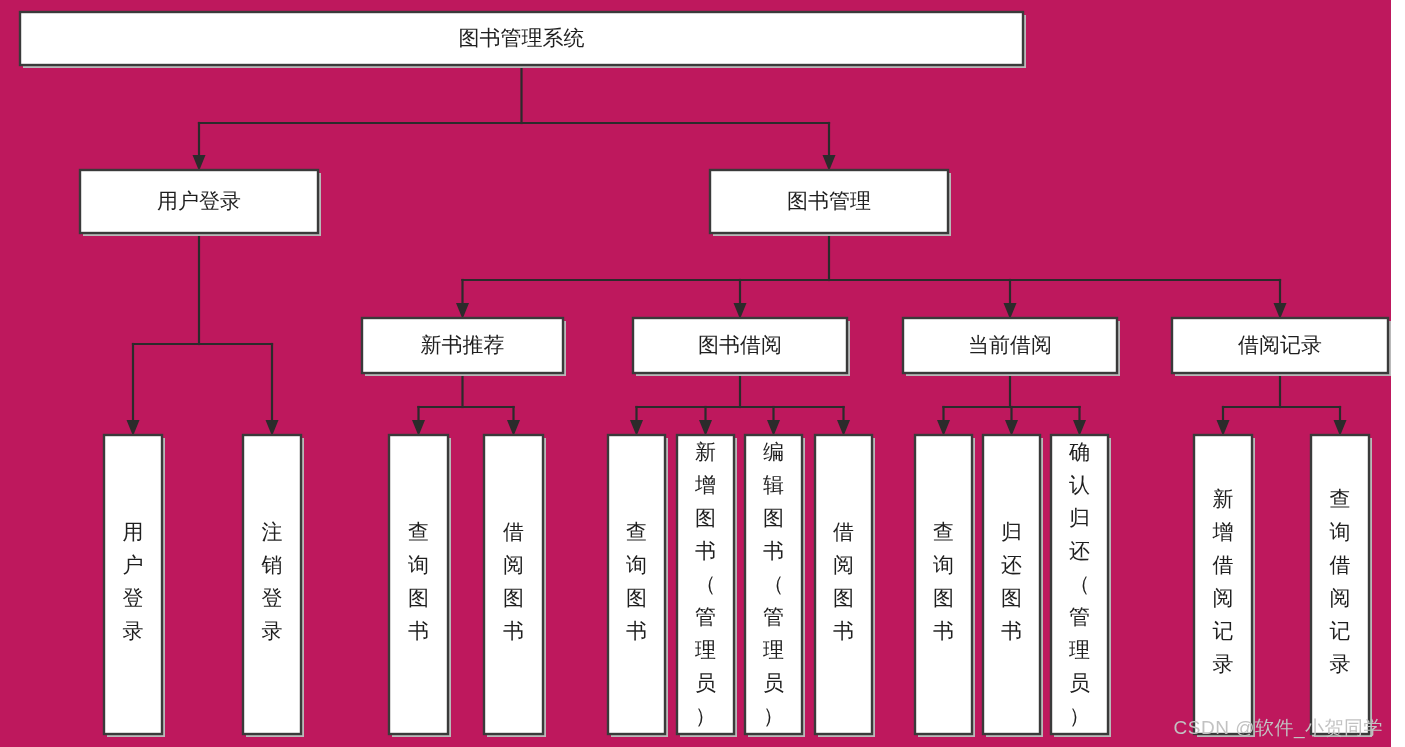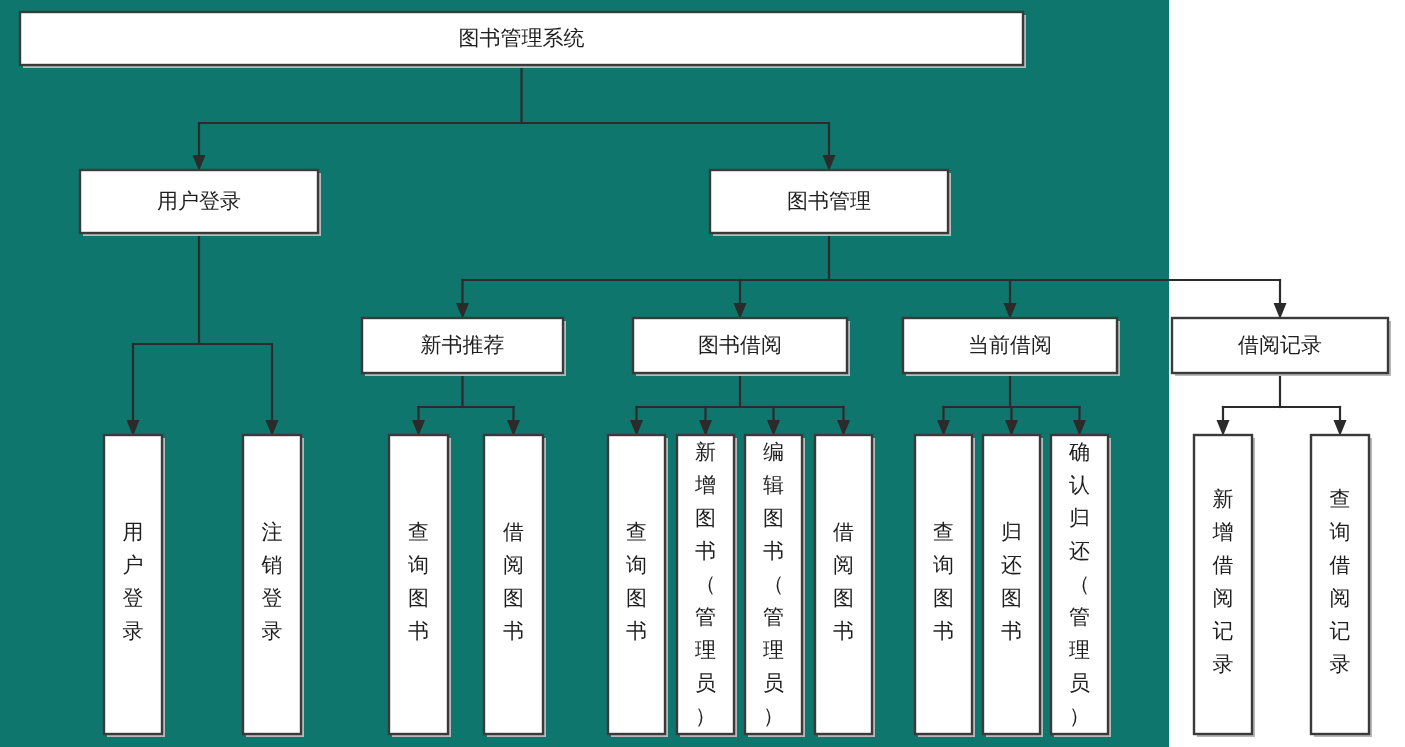--- a/index.html
+++ b/index.html
@@ -8,23 +8,23 @@
     background: #ffffff;
   }
   body {
     width: 1405px;
     height: 747px;
     overflow: hidden;
     font-family: "Liberation Sans", "DejaVu Sans", sans-serif;
   }
   #diagram-root {
     position: relative;
-    width: 1169px;
+    width: 1391px;
     height: 747px;
-    background: #0f766e;
+    background: #be185d;
   }
   svg#tree-svg {
     position: absolute;
     left: 0;
     top: 0;
     width: 1405px;
     height: 747px;
     display: block;
   }
   .node-box {
@@ -226,13 +226,14 @@
           <rect class="node-box" x="1194" y="435" width="58" height="299"></rect>
           <text class="node-label-v" x="1223" y="505.5"><tspan x="1223" dy="0">新</tspan><tspan x="1223" dy="33">增</tspan><tspan x="1223" dy="33">借</tspan><tspan x="1223" dy="33">阅</tspan><tspan x="1223" dy="33">记</tspan><tspan x="1223" dy="33">录</tspan></text>
         </g>
         <g>
           <rect class="node-shadow" x="1314" y="438" width="58" height="299"></rect>
           <rect class="node-box" x="1311" y="435" width="58" height="299"></rect>
           <text class="node-label-v" x="1340" y="505.5"><tspan x="1340" dy="0">查</tspan><tspan x="1340" dy="33">询</tspan><tspan x="1340" dy="33">借</tspan><tspan x="1340" dy="33">阅</tspan><tspan x="1340" dy="33">记</tspan><tspan x="1340" dy="33">录</tspan></text>
         </g>
       </g>
   </svg>
+  <div class="watermark">CSDN @软件_小贺同学</div>
 </div>
 
 </body></html>

